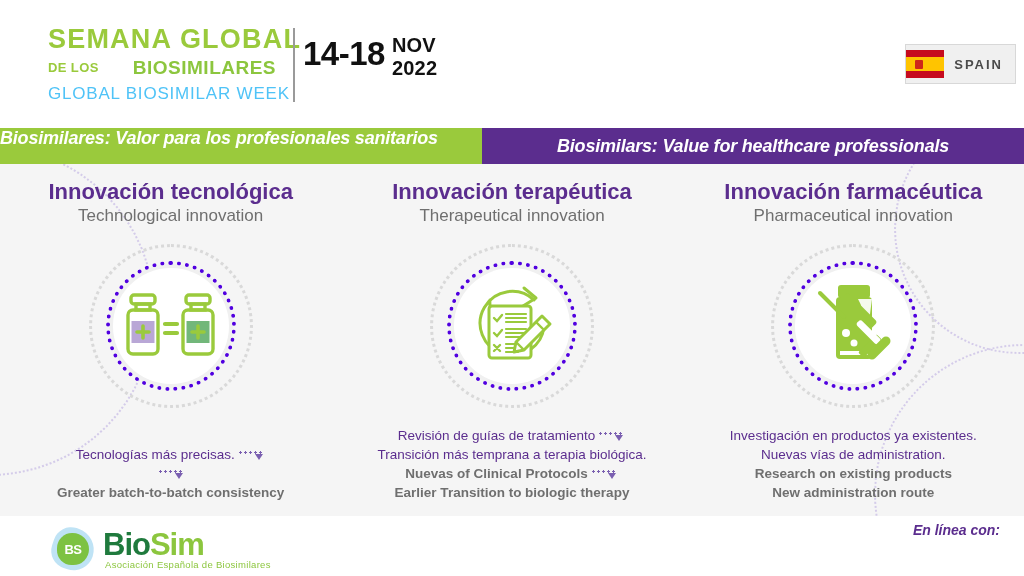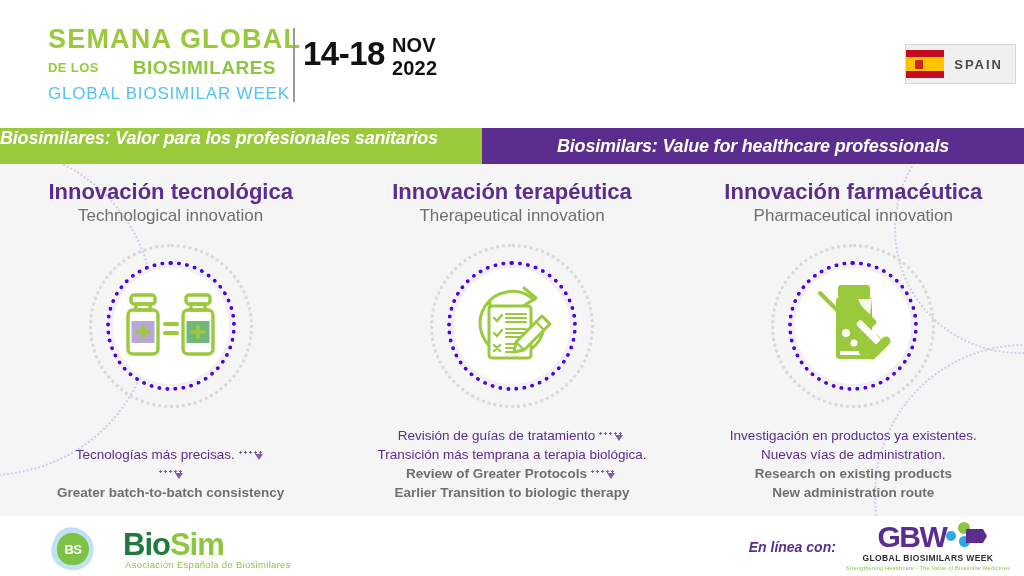--- a/index.html
+++ b/index.html
@@ -176,21 +176,21 @@
     width:0; height:0; border-left:4px solid transparent;
     border-right:4px solid transparent; border-top:6px solid #7a5fb0;
   }
 
   
   #footer {
     position:absolute; left:0; top:516px; width:1024px; height:60px;
     background:#ffffff;
   }
   #biosim-logo {
-    position:absolute; left:50px; top:526px; display:flex; align-items:center;gap:20px;
+    position:absolute; left:50px; top:526px; display:flex; align-items:center;
   }
   #bs-mark {
     width:46px; height:46px; position:relative; flex:0 0 auto; margin-right:7px;
   }
   #bs-mark .petal {
     position:absolute; left:2px; top:2px; width:42px; height:42px;
     background:#bfe3f5; border-radius:45% 55% 50% 45%;
     transform:rotate(18deg);
   }
   #bs-mark .core {
@@ -362,21 +362,21 @@
           <path d="M52 64 l8 8" stroke="#9ACA3C" stroke-width="2.4"></path>
         </svg>
       </div>
 
       <div class="bullets">
         <div class="bl-es">
           <span>Revisión de guías de tratamiento</span><span class="dot-arrow"><span class="dots"></span><span class="tri"></span></span>
         </div>
         <div class="bl-es">Transición más temprana a terapia biológica.</div>
         <div class="bl-en">
-          <span>Review of Greater Protocols</span><span class="dot-arrow"><span class="dots"></span><span class="tri"></span></span>
+          <span>Nuevas of Clinical Protocols</span><span class="dot-arrow"><span class="dots"></span><span class="tri"></span></span>
         </div>
         <div class="bl-en">Earlier Transition to biologic therapy</div>
       </div>
     </div>
 
     <div class="column">
       <div class="col-title-es">Innovación farmacéutica</div>
       <div class="col-title-en">Pharmaceutical innovation</div>
 
       <div class="icon-wrap">
@@ -425,26 +425,13 @@
     <div id="biosim-name">
       <span class="bio-dark">Bio</span>
       <span class="sim-light">Sim</span>
     </div>
     <div id="biosim-sub">Asociación Española de Biosimilares</div>
   </div>
 </div>
 
 <div id="gbw-block">
   <span id="gbw-prefix">En línea con:</span>
-  <div id="gbw-logo">
-    <div id="gbw-top">
-      <span id="gbw-letters">GBW</span>
-      <span id="gbw-molecule">
-        <span class="node n1"></span>
-        <span class="node n2"></span>
-        <span class="node n3"></span>
-        <span id="gbw-flag"></span>
-      </span>
-    </div>
-    <div id="gbw-week">GLOBAL BIOSIMILARS WEEK</div>
-    <div id="gbw-tag">Strengthening Healthcare - The Value of Biosimilar Medicines</div>
-  </div>
 </div>
 
 </body></html>

